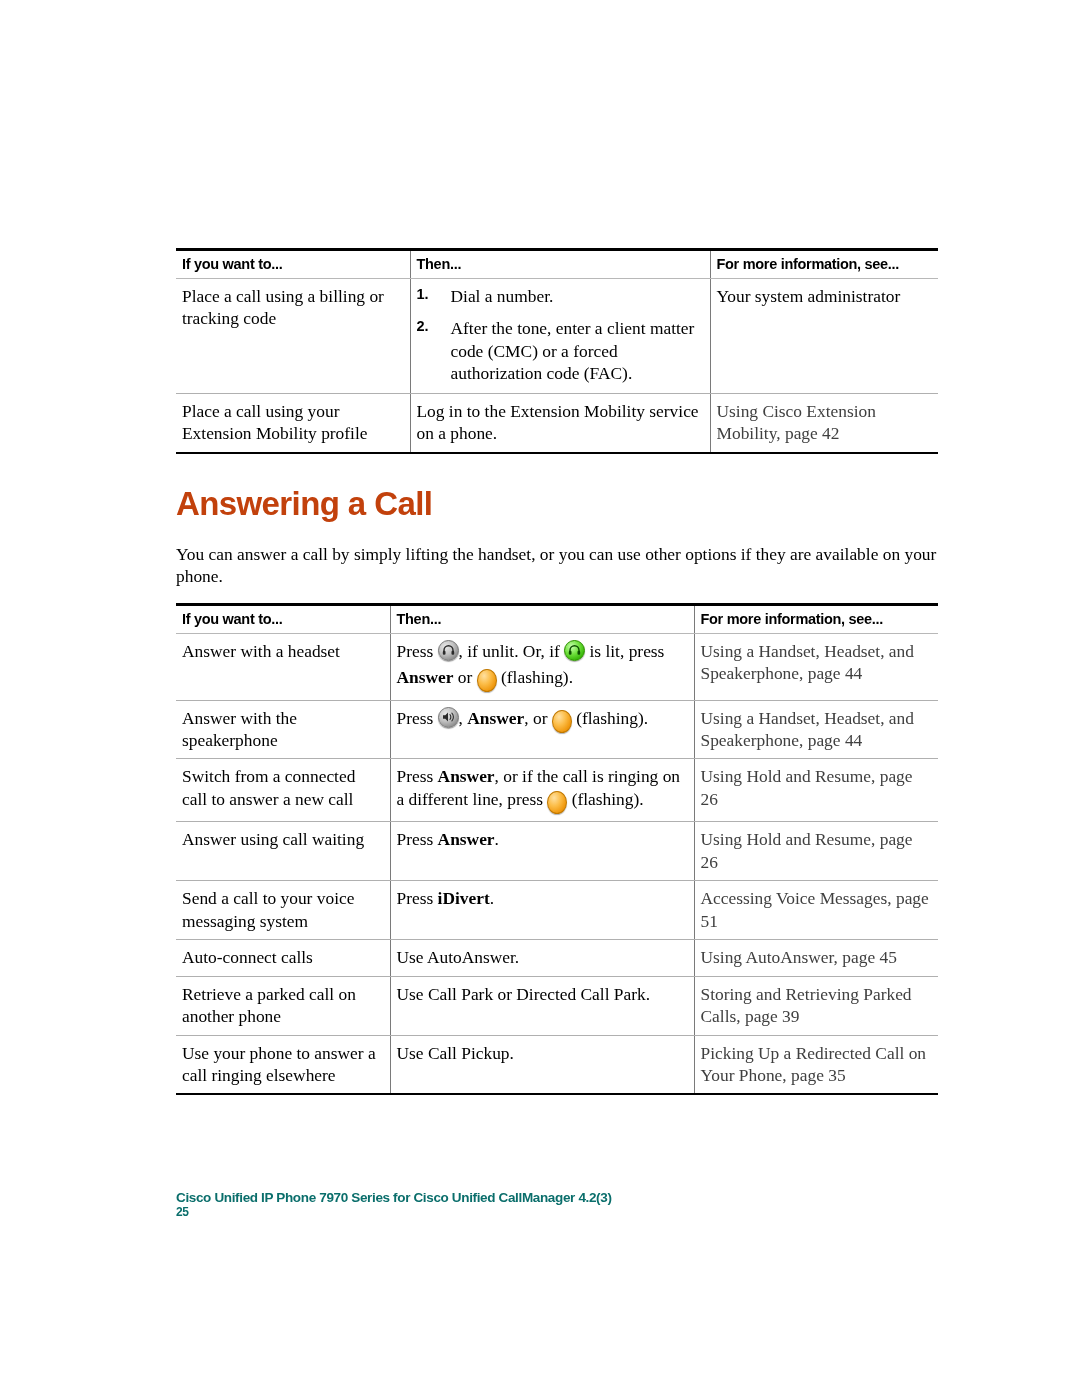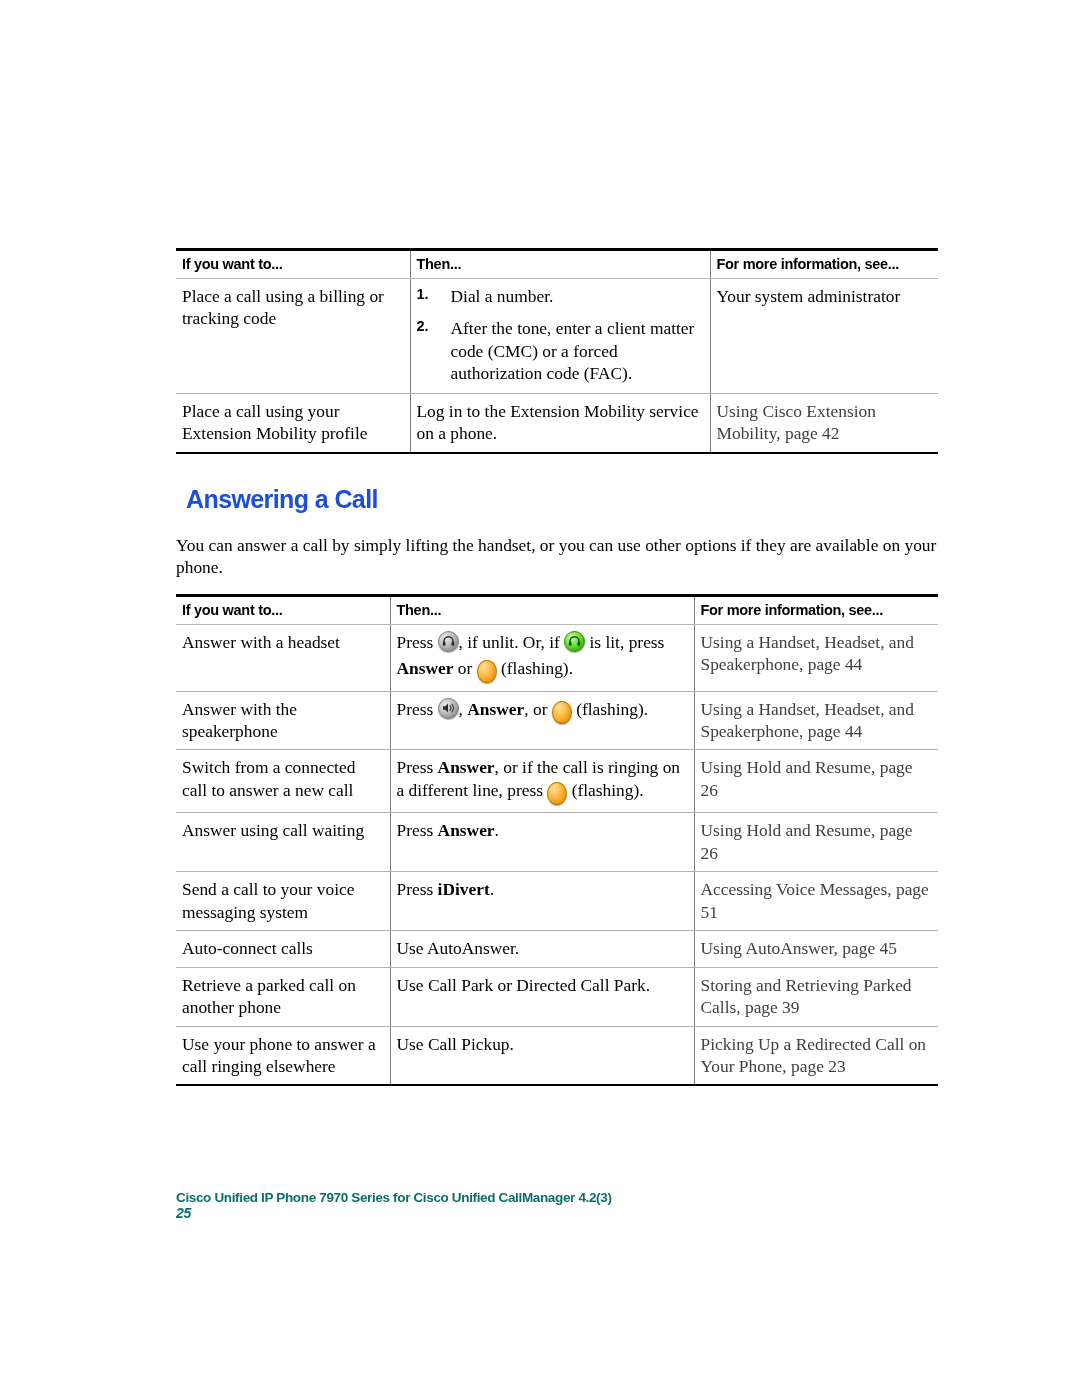--- a/index.html
+++ b/index.html
@@ -98,24 +98,24 @@
     top: 0;
     font-family: "Liberation Sans", sans-serif;
     font-weight: bold;
     font-size: 14.5px;
   }
 
   
   h1.section-title {
     font-family: "Liberation Sans", sans-serif;
     font-weight: bold;
-    font-size: 25px;
-    color: #1d4ed8;
+    font-size: 33px;
+    color: #c2410c;
     letter-spacing: -0.6px;
-    margin: 31px 0 20px 10px;
+    margin: 31px 0 20px 0;
     padding: 0;
   }
 
   p.intro {
     font-size: 17.4px;
     line-height: 1.29;
     margin: 0 0 15px 0;
     padding: 0;
   }
 
@@ -170,22 +170,21 @@
     justify-content: space-between;
     align-items: baseline;
     font-family: "Liberation Sans", sans-serif;
     font-weight: bold;
     font-size: 13.5px;
     letter-spacing: -0.35px;
     color: #0a6e6b;
     flex-direction: column;
   }
   .footer .pageno {
-    font-size: 14px;
-    font-style: italic;
+    font-size: 12px;
   }
 </style>
 </head>
 <body>
 
 <div class="page">
 
   <div class="content">
 
     <table class="doc-table">
@@ -292,21 +291,21 @@
             <td class="c3"><a class="link" href="#" style="text-decoration: none;">Using AutoAnswer, page 45</a></td>
           </tr>
           <tr>
             <td class="c1">Retrieve a parked call on another phone</td>
             <td class="c2"><span>Use Call Park or Directed Call Park.</span></td>
             <td class="c3"><a class="link" href="#" style="text-decoration: none;">Storing and Retrieving Parked Calls, page 39</a></td>
           </tr>
           <tr>
             <td class="c1">Use your phone to answer a call ringing elsewhere</td>
             <td class="c2"><span>Use Call Pickup.</span></td>
-            <td class="c3"><a class="link" href="#" style="text-decoration: none;">Picking Up a Redirected Call on Your Phone, page 23</a></td>
+            <td class="c3"><a class="link" href="#" style="text-decoration: none;">Picking Up a Redirected Call on Your Phone, page 35</a></td>
           </tr>
         </tbody>
     </table>
 
   </div>
 
   <div class="footer">
     <span>Cisco Unified IP Phone 7970 Series for Cisco Unified CallManager 4.2(3)</span>
     <span class="pageno">25</span>
   </div>

